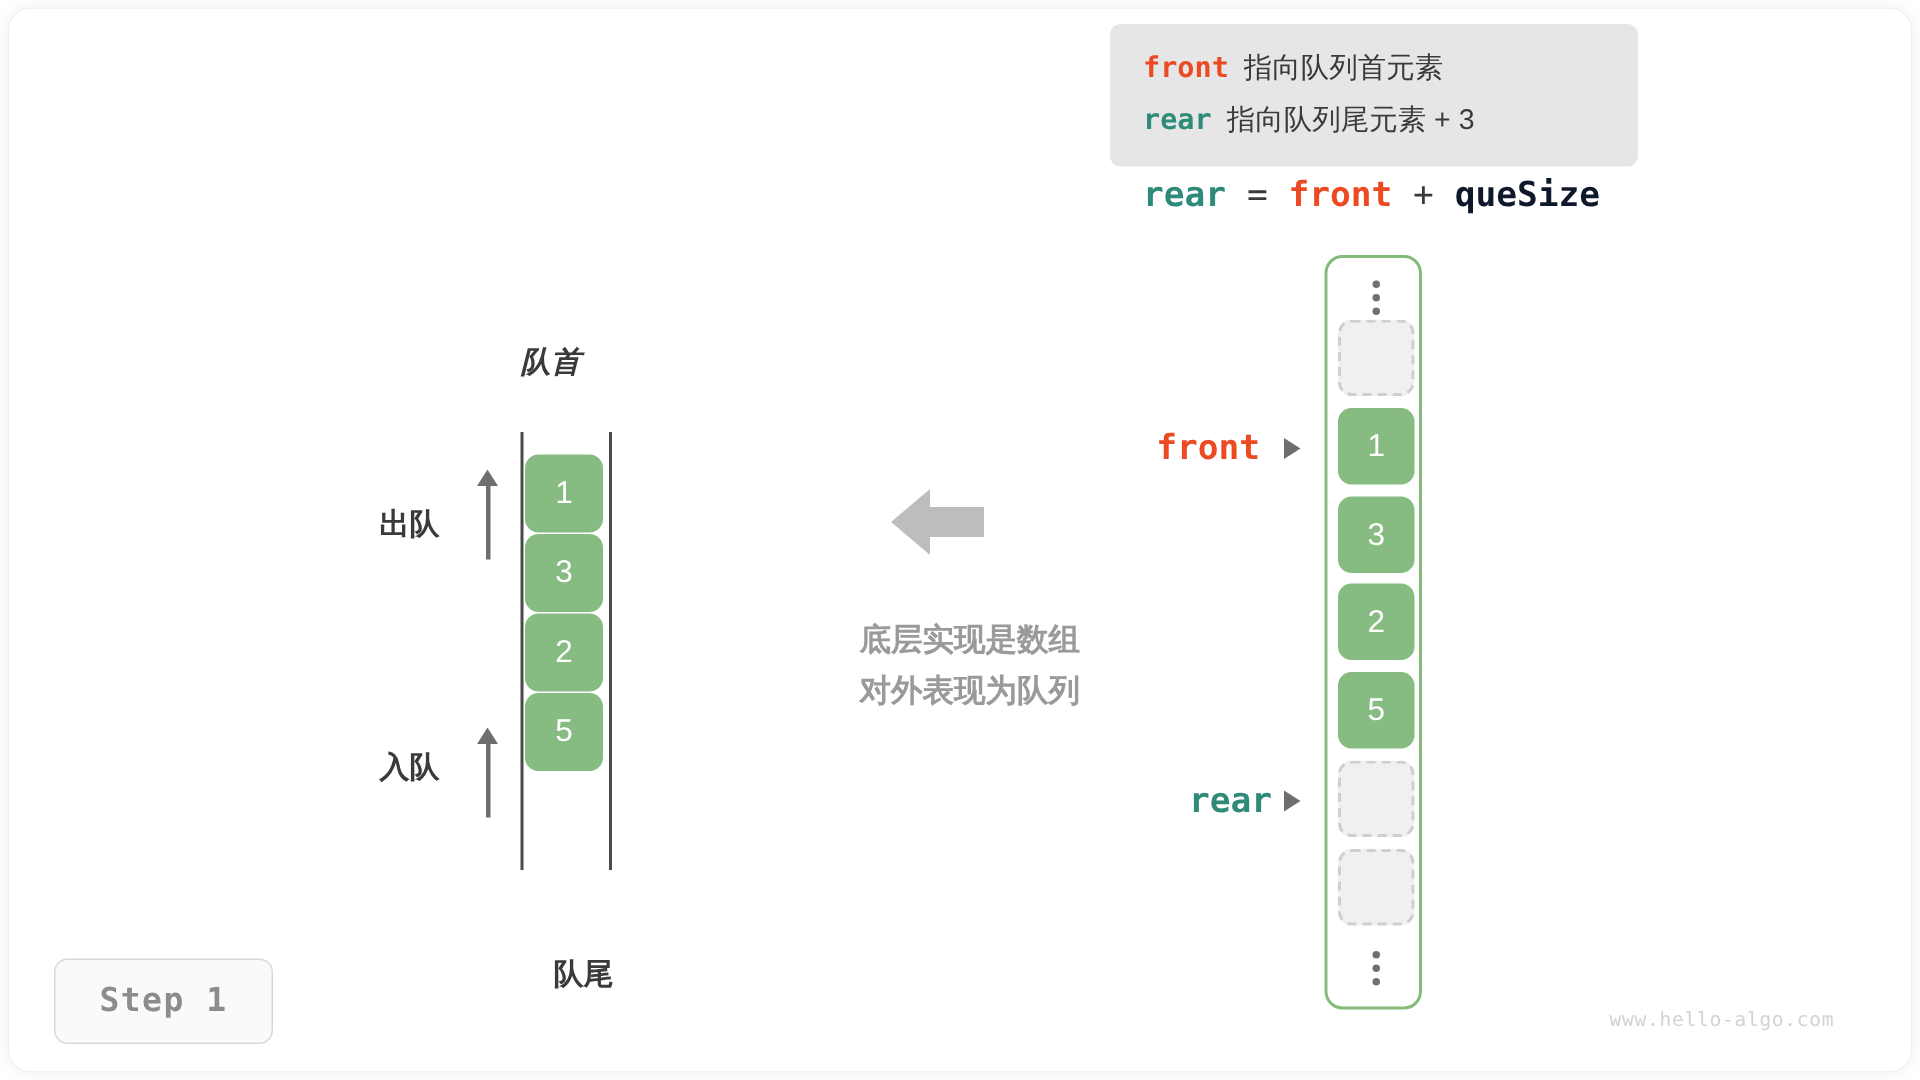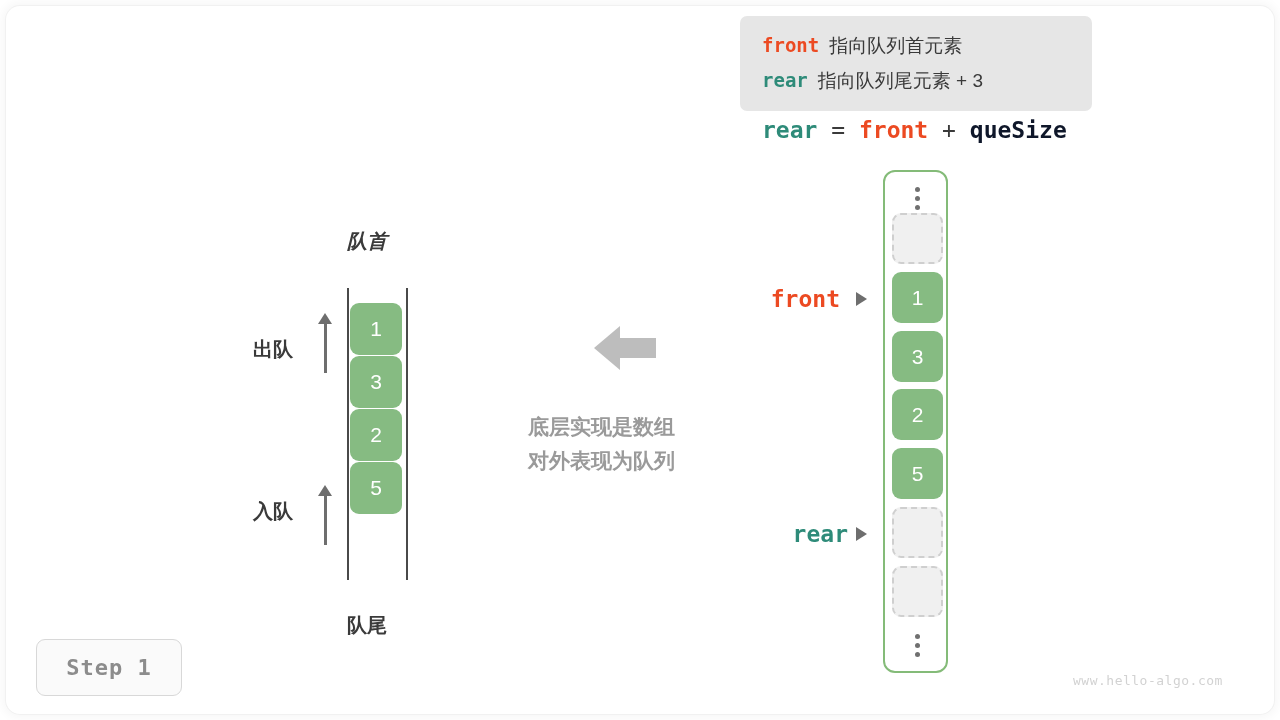--- a/index.html
+++ b/index.html
@@ -174,21 +174,21 @@
   }
 
   
   #big-arrow {
     left: 594px; top: 322px;
     width: 62px; height: 52px;
   }
   #center-text {
     left: 528px; top: 410px;
     width: 192px;
-    text-align: left;
+    text-align: right;
     font-size: 21px;
     font-weight: bold;
     color: #9a9a9a;
     line-height: 34px;
     font-family: "Liberation Sans", sans-serif;
   }
 
   
   #size-note {
     left: 1004px; top: 342px;
@@ -286,21 +286,21 @@
   <div class="abs cn-label" style="left:347px; top:228px; width:62px; text-align:left;font-style:italic;">队首</div>
 
   <div class="abs rail" id="rail-left"></div>
   <div class="abs rail" id="rail-right"></div>
 
   <div class="qcell" style="top:303px">1</div>
   <div class="qcell" style="top:356px">3</div>
   <div class="qcell" style="top:409px">2</div>
   <div class="qcell" style="top:462px">5</div>
 
-  <div class="abs cn-label" style="left:347px; top:612px; width:62px; text-align:left;">队尾</div>
+  <div class="abs cn-label" style="left:347px; top:636px; width:62px; text-align:right;">队尾</div>
 
   <div class="abs cn-label" style="left:253px; top:336px;">出队</div>
   <div class="uparrow-shaft" style="left:324px; top:323px; height:50px;"></div>
   <div class="uparrow-head" style="left:318px; top:313px;"></div>
 
   <div class="abs cn-label" style="left:253px; top:498px;">入队</div>
   <div class="uparrow-shaft" style="left:324px; top:495px; height:50px;"></div>
   <div class="uparrow-head" style="left:318px; top:485px;"></div>
 
   <svg id="big-arrow" class="abs" viewBox="0 0 62 52">

